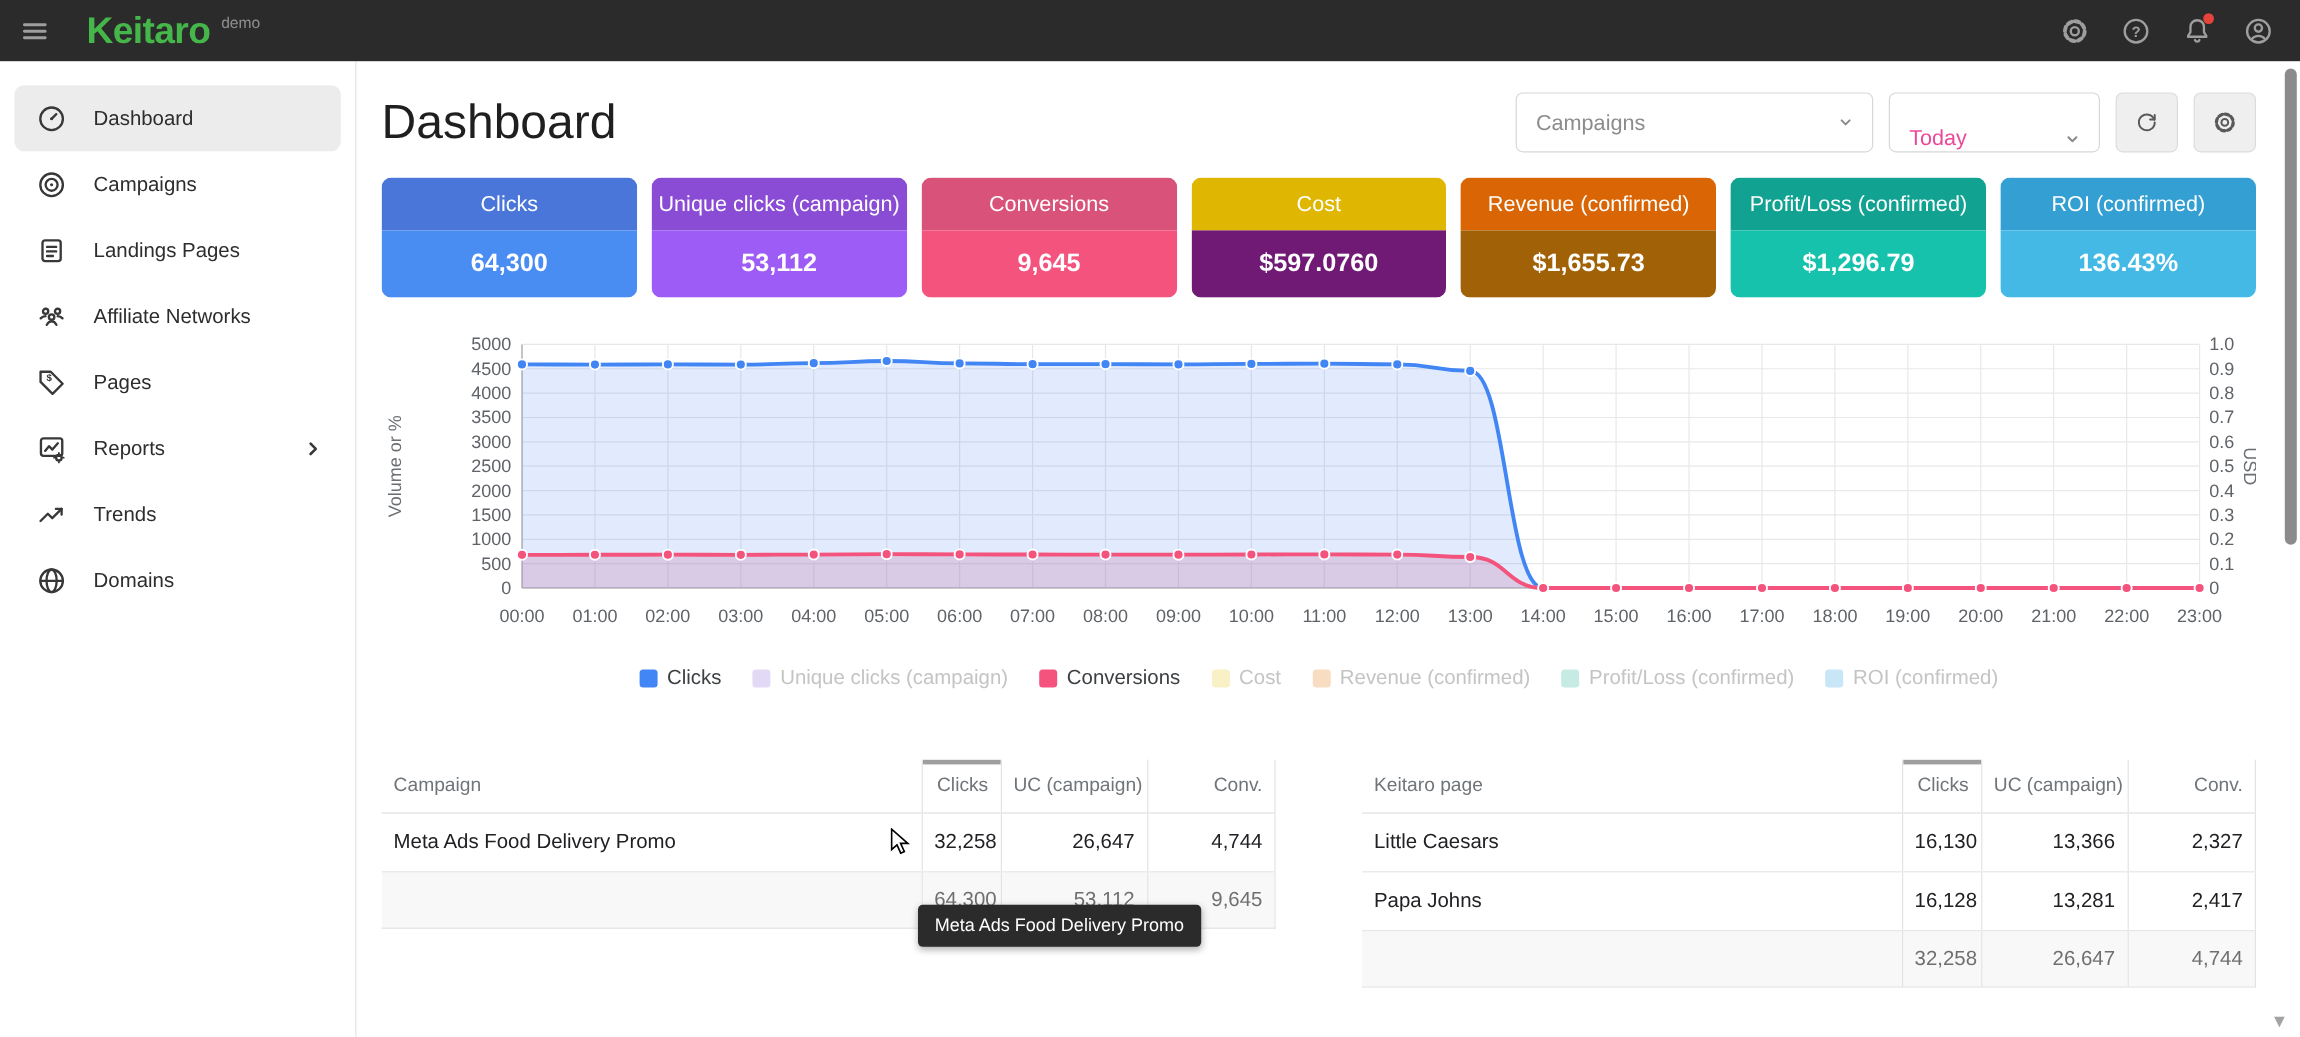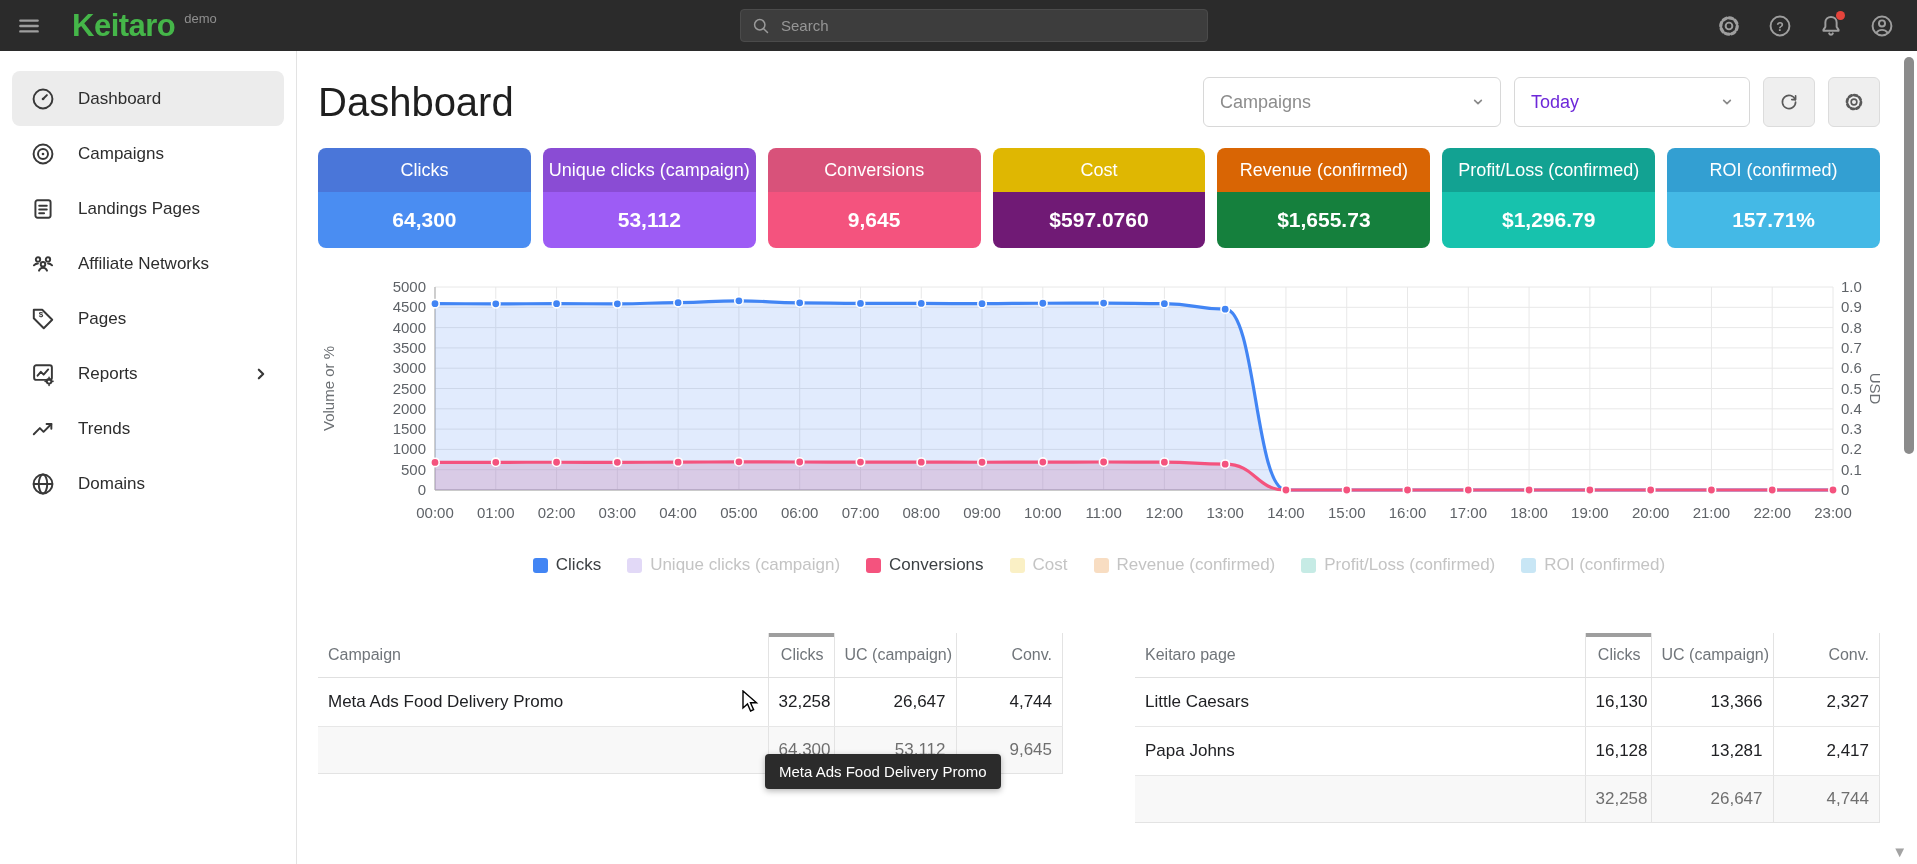--- a/index.html
+++ b/index.html
@@ -43,21 +43,21 @@
   .content { position:absolute; left:297px; top:51px; width:1620px; height:813px;
     padding:0 37px 0 21px; }
   .page-header { display:flex; align-items:center; justify-content:space-between; margin-top:26px; }
   .page-title { font-size:40px; font-weight:400; color:#1f1f1f; }
   .controls { display:flex; gap:13px; align-items:center; }
   .select { height:50px; background:#fff; border:1px solid #d8d8d8; border-radius:6px;
     display:flex; align-items:center; justify-content:space-between; padding:0 12px 0 16px;
     font-size:18px; cursor:pointer; }
   .select .ic { width:20px; height:20px; color:#8a8a8a; margin-left:8px; }
   .select.campaigns { width:298px; color:#8c8c8c; }
-  .select.period { width:236px; color:#6d28d9; }
+  .select.period { width:176px; color:#ec4899;align-items:flex-end; }
   .icon-btn { width:52px; height:50px; background:#efefef; border:1px solid #dcdcdc;
     border-radius:6px; display:flex; align-items:center; justify-content:center; color:#595959;
     cursor:pointer; }
   .icon-btn .ic { width:22px; height:22px; }
 
   
   .cards { display:flex; gap:12px; margin-top:21px; }
   .card { flex:1; border-radius:8px; overflow:hidden; color:#fff; text-align:center; }
   .card-head { height:44px; display:flex; align-items:center; justify-content:center;
     font-size:18px; white-space:nowrap; }
@@ -107,29 +107,20 @@
   <div class="topbar">
     <div class="hamburger">
       <span class="ic">
           <svg viewBox="0 0 24 24" fill="none" stroke="currentColor" stroke-width="1.8" stroke-linecap="round" stroke-linejoin="round">
             <path stroke-width="2.2" d="M4 7h16M4 12h16M4 17h16"></path>
           </svg>
         </span>
     </div>
     <div class="logo" style="color: rgb(69, 182, 73);">Keitaro</div>
     <div class="logo-badge">demo</div>
-    <div class="searchbox">
-      <span class="ic">
-          <svg viewBox="0 0 24 24" fill="none" stroke="currentColor" stroke-width="1.8" stroke-linecap="round" stroke-linejoin="round">
-            <circle cx="10.5" cy="10.5" r="6.2"></circle>
-            <path d="M15.2 15.2l4.6 4.6"></path>
-          </svg>
-        </span>
-      <input type="text" placeholder="Search" style="">
-    </div>
     <div class="topbar-icons">
       <div class="tb-icon">
         <span class="ic"><svg viewBox="0 0 24 24" fill="none" stroke="currentColor" stroke-width="1.8" stroke-linecap="round" stroke-linejoin="round">
               <circle cx="12" cy="12" r="7.6" stroke-width="3" stroke-dasharray="3.4 2.55"></circle>
               <circle cx="12" cy="12" r="3.1"></circle>
             </svg></span>
       </div>
       <div class="tb-icon">
         <span class="ic"><svg viewBox="0 0 24 24" fill="none" stroke="currentColor" stroke-width="1.8" stroke-linecap="round" stroke-linejoin="round">
               <circle cx="12" cy="12" r="8.7"></circle>
@@ -300,29 +291,29 @@
   <div class="card">
     <div class="card-head" style="background:#d8527a">Conversions</div>
     <div class="card-body" style="background:#f4537e">9,645</div>
   </div>
   <div class="card">
     <div class="card-head" style="background:#dfb702">Cost</div>
     <div class="card-body" style="background:#701a75">$597.0760</div>
   </div>
   <div class="card">
     <div class="card-head" style="background:#d96504">Revenue (confirmed)</div>
-    <div class="card-body" style="background:#15803d">$1,655.73</div>
+    <div class="card-body" style="background:#a16207">$1,655.73</div>
   </div>
   <div class="card">
     <div class="card-head" style="background:#12a292">Profit/Loss (confirmed)</div>
     <div class="card-body" style="background:#17c2ad">$1,296.79</div>
   </div>
   <div class="card">
     <div class="card-head" style="background:#339fd2">ROI (confirmed)</div>
-    <div class="card-body" style="background:#44b9e6">157.71%</div>
+    <div class="card-body" style="background:#44b9e6">136.43%</div>
   </div>
       </div>
 
     <div class="chart-wrap">
       <svg id="chart" class="chart-svg" width="1562" height="262" viewBox="0 0 1562 262">
           <line x1="117" y1="10" x2="117" y2="213" stroke="#e8e8e8" stroke-width="1"></line>
           <line x1="177.7826086956522" y1="10" x2="177.7826086956522" y2="213" stroke="#e8e8e8" stroke-width="1"></line>
           <line x1="238.56521739130434" y1="10" x2="238.56521739130434" y2="213" stroke="#e8e8e8" stroke-width="1"></line>
           <line x1="299.3478260869565" y1="10" x2="299.3478260869565" y2="213" stroke="#e8e8e8" stroke-width="1"></line>
           <line x1="360.1304347826087" y1="10" x2="360.1304347826087" y2="213" stroke="#e8e8e8" stroke-width="1"></line>

